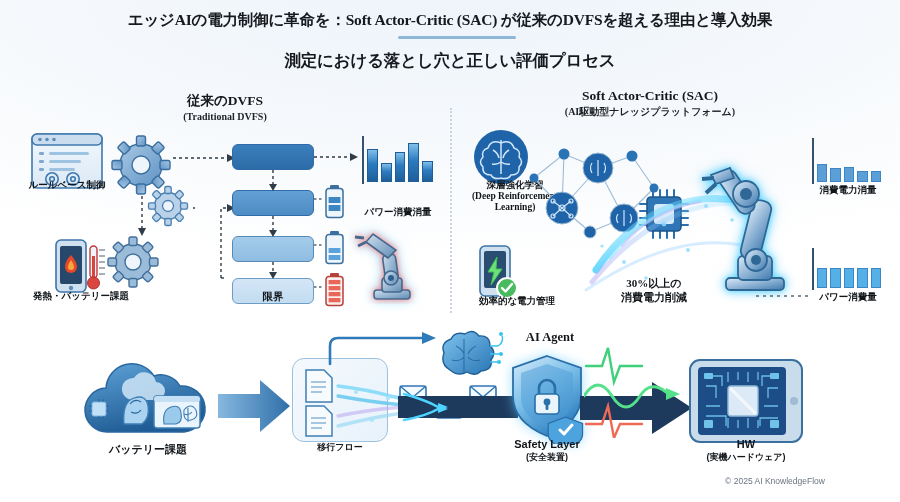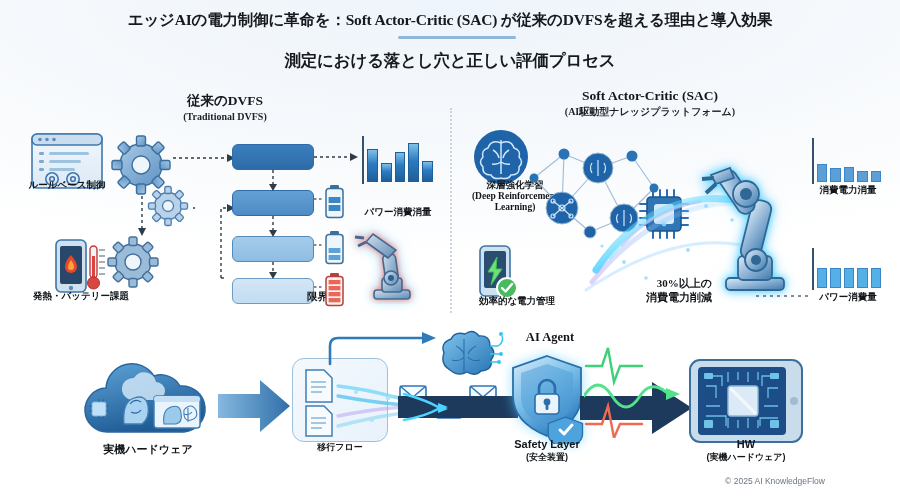--- a/index.html
+++ b/index.html
@@ -40,21 +40,21 @@
   #head-right{ top:88px; left:520px; }
 
   
   #divider{
     top:108px; left:450px; width:0; height:205px;
     border-left:2px dotted #c9d4de;
   }
 
   
   .cap{ font-size:9.5px; font-weight:bold; color:#12161a; line-height:11.5px; }
-  .cap.big{ font-size:10.5px;text-align:right; }
+  .cap.big{ font-size:10.5px; }
   .flow-box{
     position:absolute; border-radius:6px;
     border:1.4px solid #2f6ba8;
   }
 
   
   .chart{ position:absolute; }
   .chart .axis-v{ position:absolute; left:0; top:0; bottom:0; width:1.6px; background:#34526e; }
   .chart .axis-h{ position:absolute; left:0; bottom:0; height:1.6px; background:#34526e; }
   .chart .bar{ position:absolute; bottom:1.6px; }
@@ -513,21 +513,21 @@
     </g>
     <rect x="76" y="44" width="46" height="32" rx="3" fill="#eaf4fc" stroke="#3f7fb4" stroke-width="1.5"></rect>
     <rect x="76" y="44" width="46" height="6" rx="3" fill="#c5dff4"></rect>
     <path d="M86 72 q-2 -14 7 -17 q9 -3 10 6 q2 9 -5 11 z" fill="#9ccaeb" stroke="#3f7fb4" stroke-width="1.1"></path>
     <g stroke="#3f7fb4" stroke-width="1.1" fill="none">
       <path d="M106 58 q7 -8 12 0 q3 8 -5 10 q-8 2 -7 -10z"></path>
       <path d="M110 56 v14 M106 62 q5 2 8 -2"></path>
     </g>
   </svg>
   <div class="bf-cap" style="top:442px;left:53px;">
-    <div class="l1">実機ハードウェア</div>
+    <div class="l1">バッテリー課題</div>
   </div>
 
   <svg class="abs" style="top:378px;left:218px;" width="74" height="56">
     <defs>
       <linearGradient id="arr1" x1="0" y1="0" x2="1" y2="0">
         <stop offset="0" stop-color="#86b8e0"></stop>
           <stop offset="1" stop-color="#2f6fa8"></stop>
       </linearGradient>
     </defs>
     <path d="M0 16 h42 v-14 l30 26 l-30 26 v-14 h-42 z" fill="url(#arr1)"></path>

